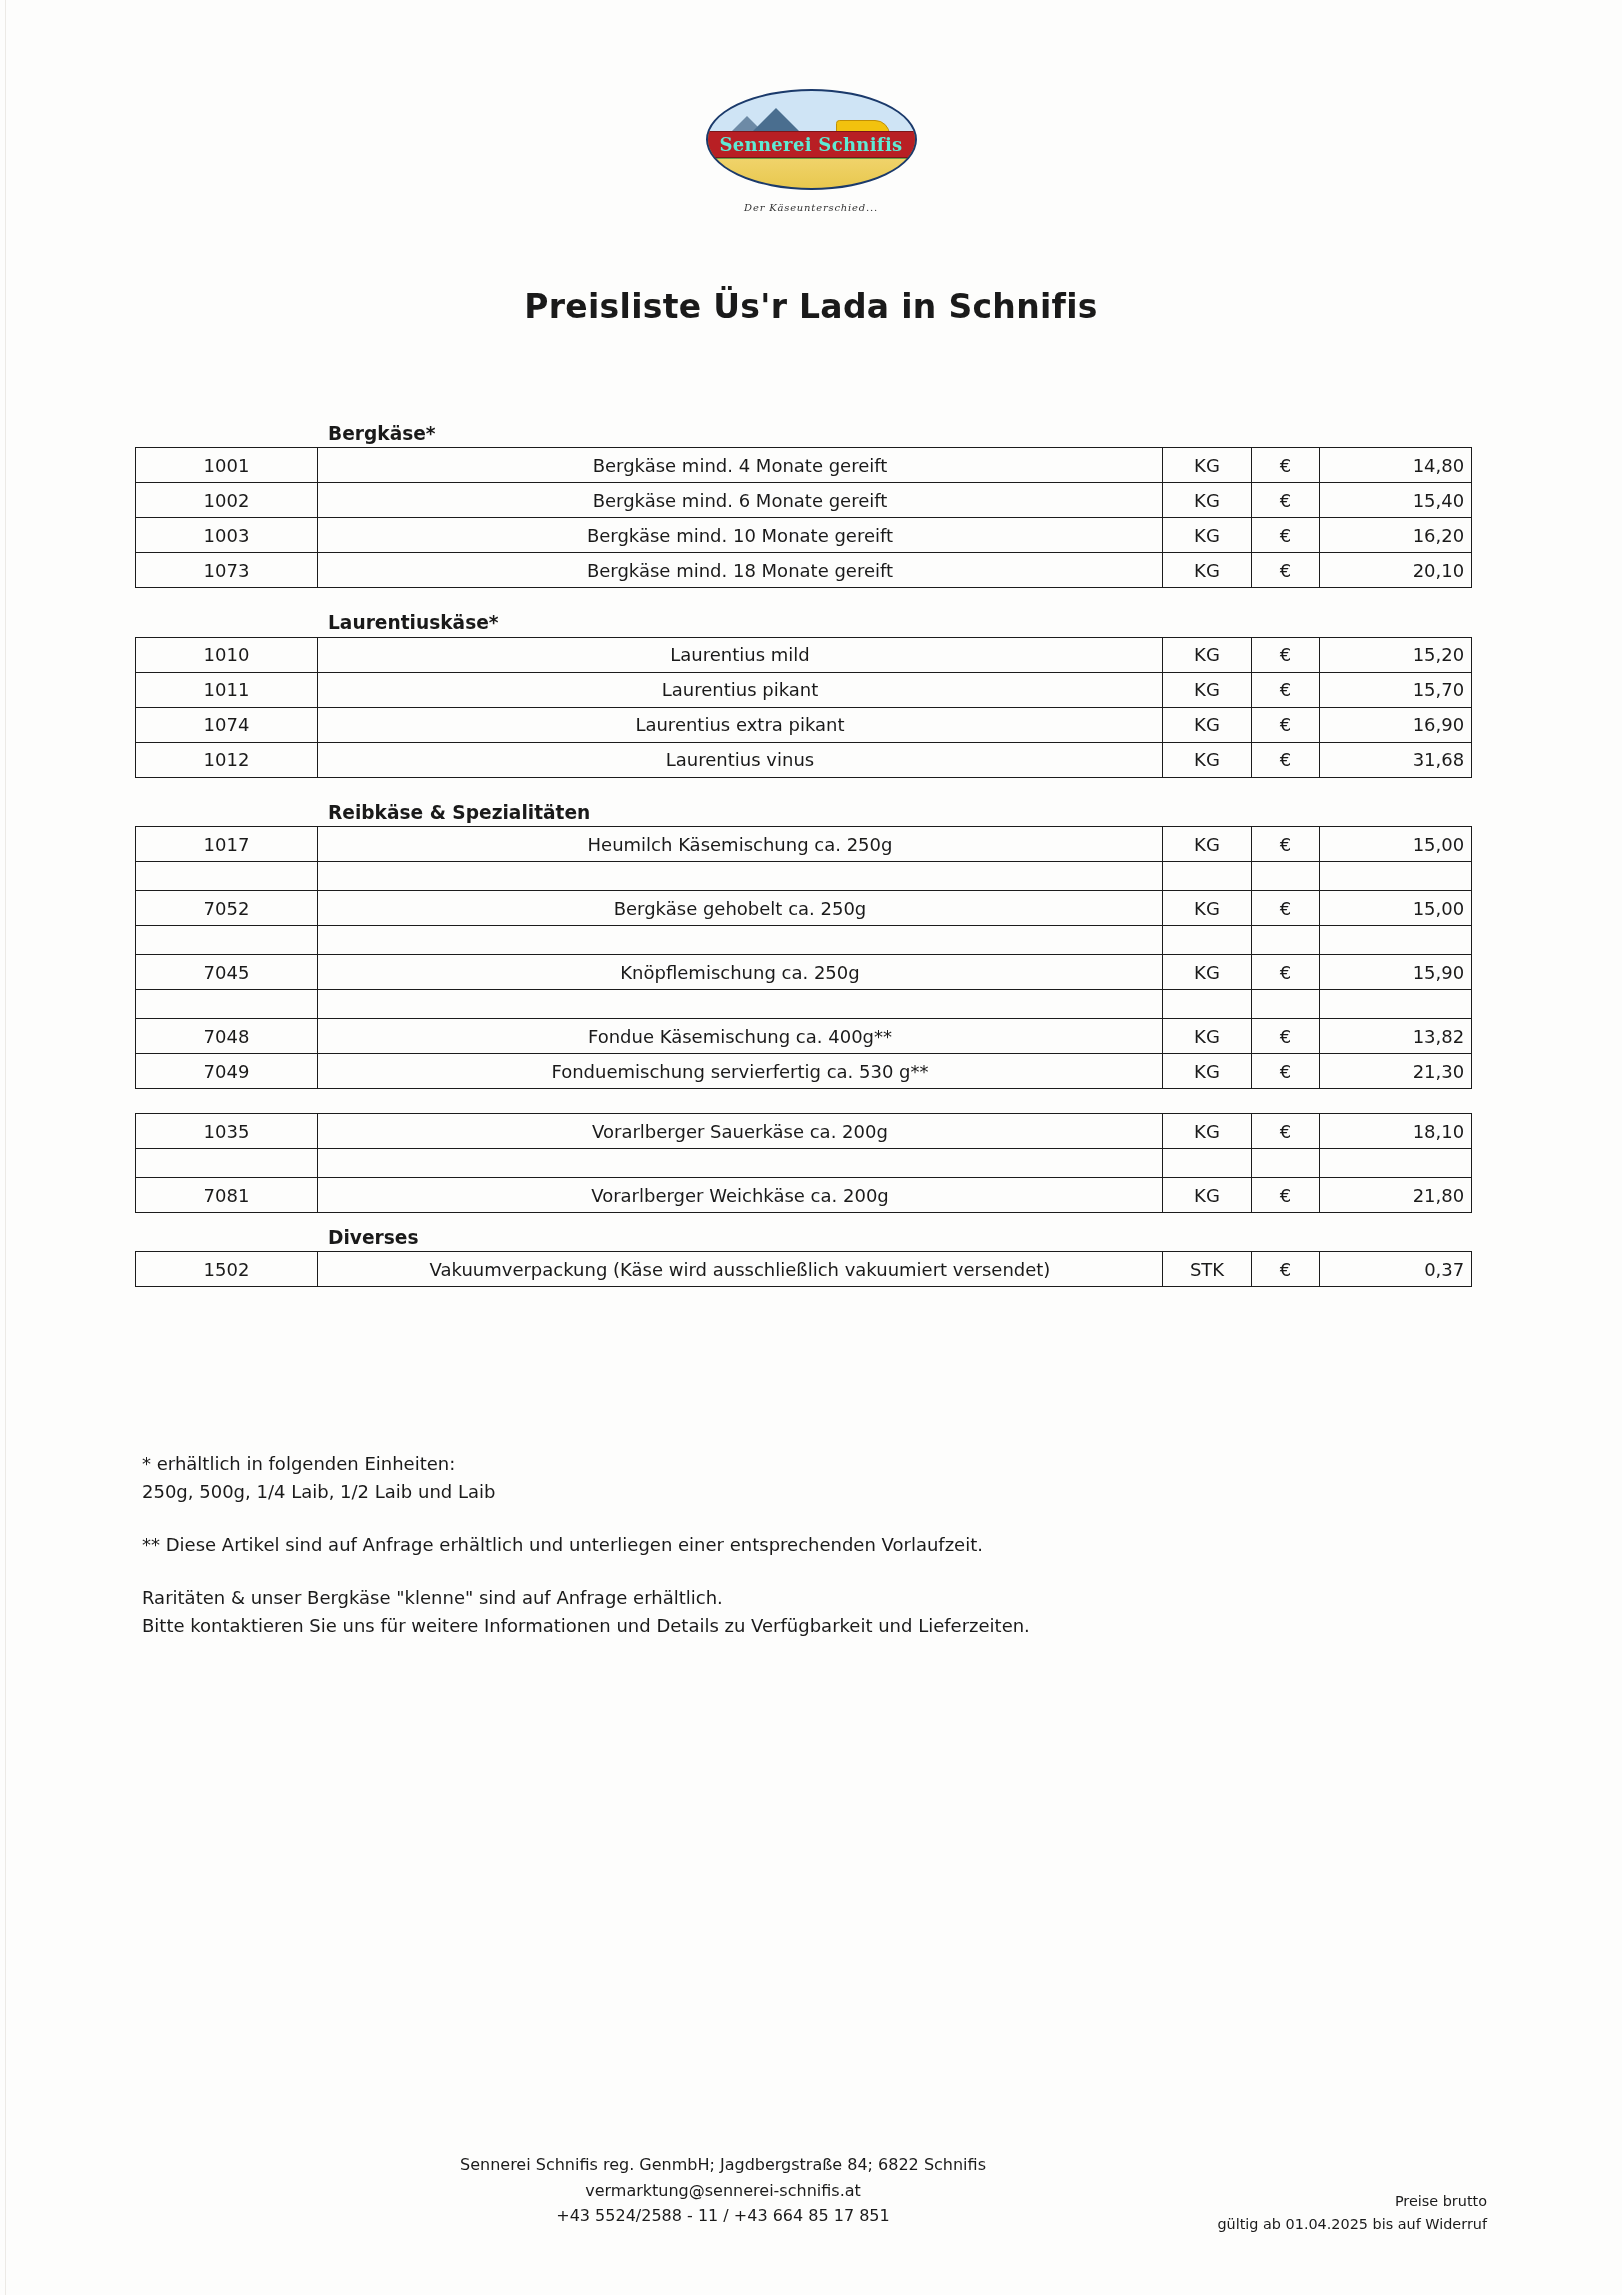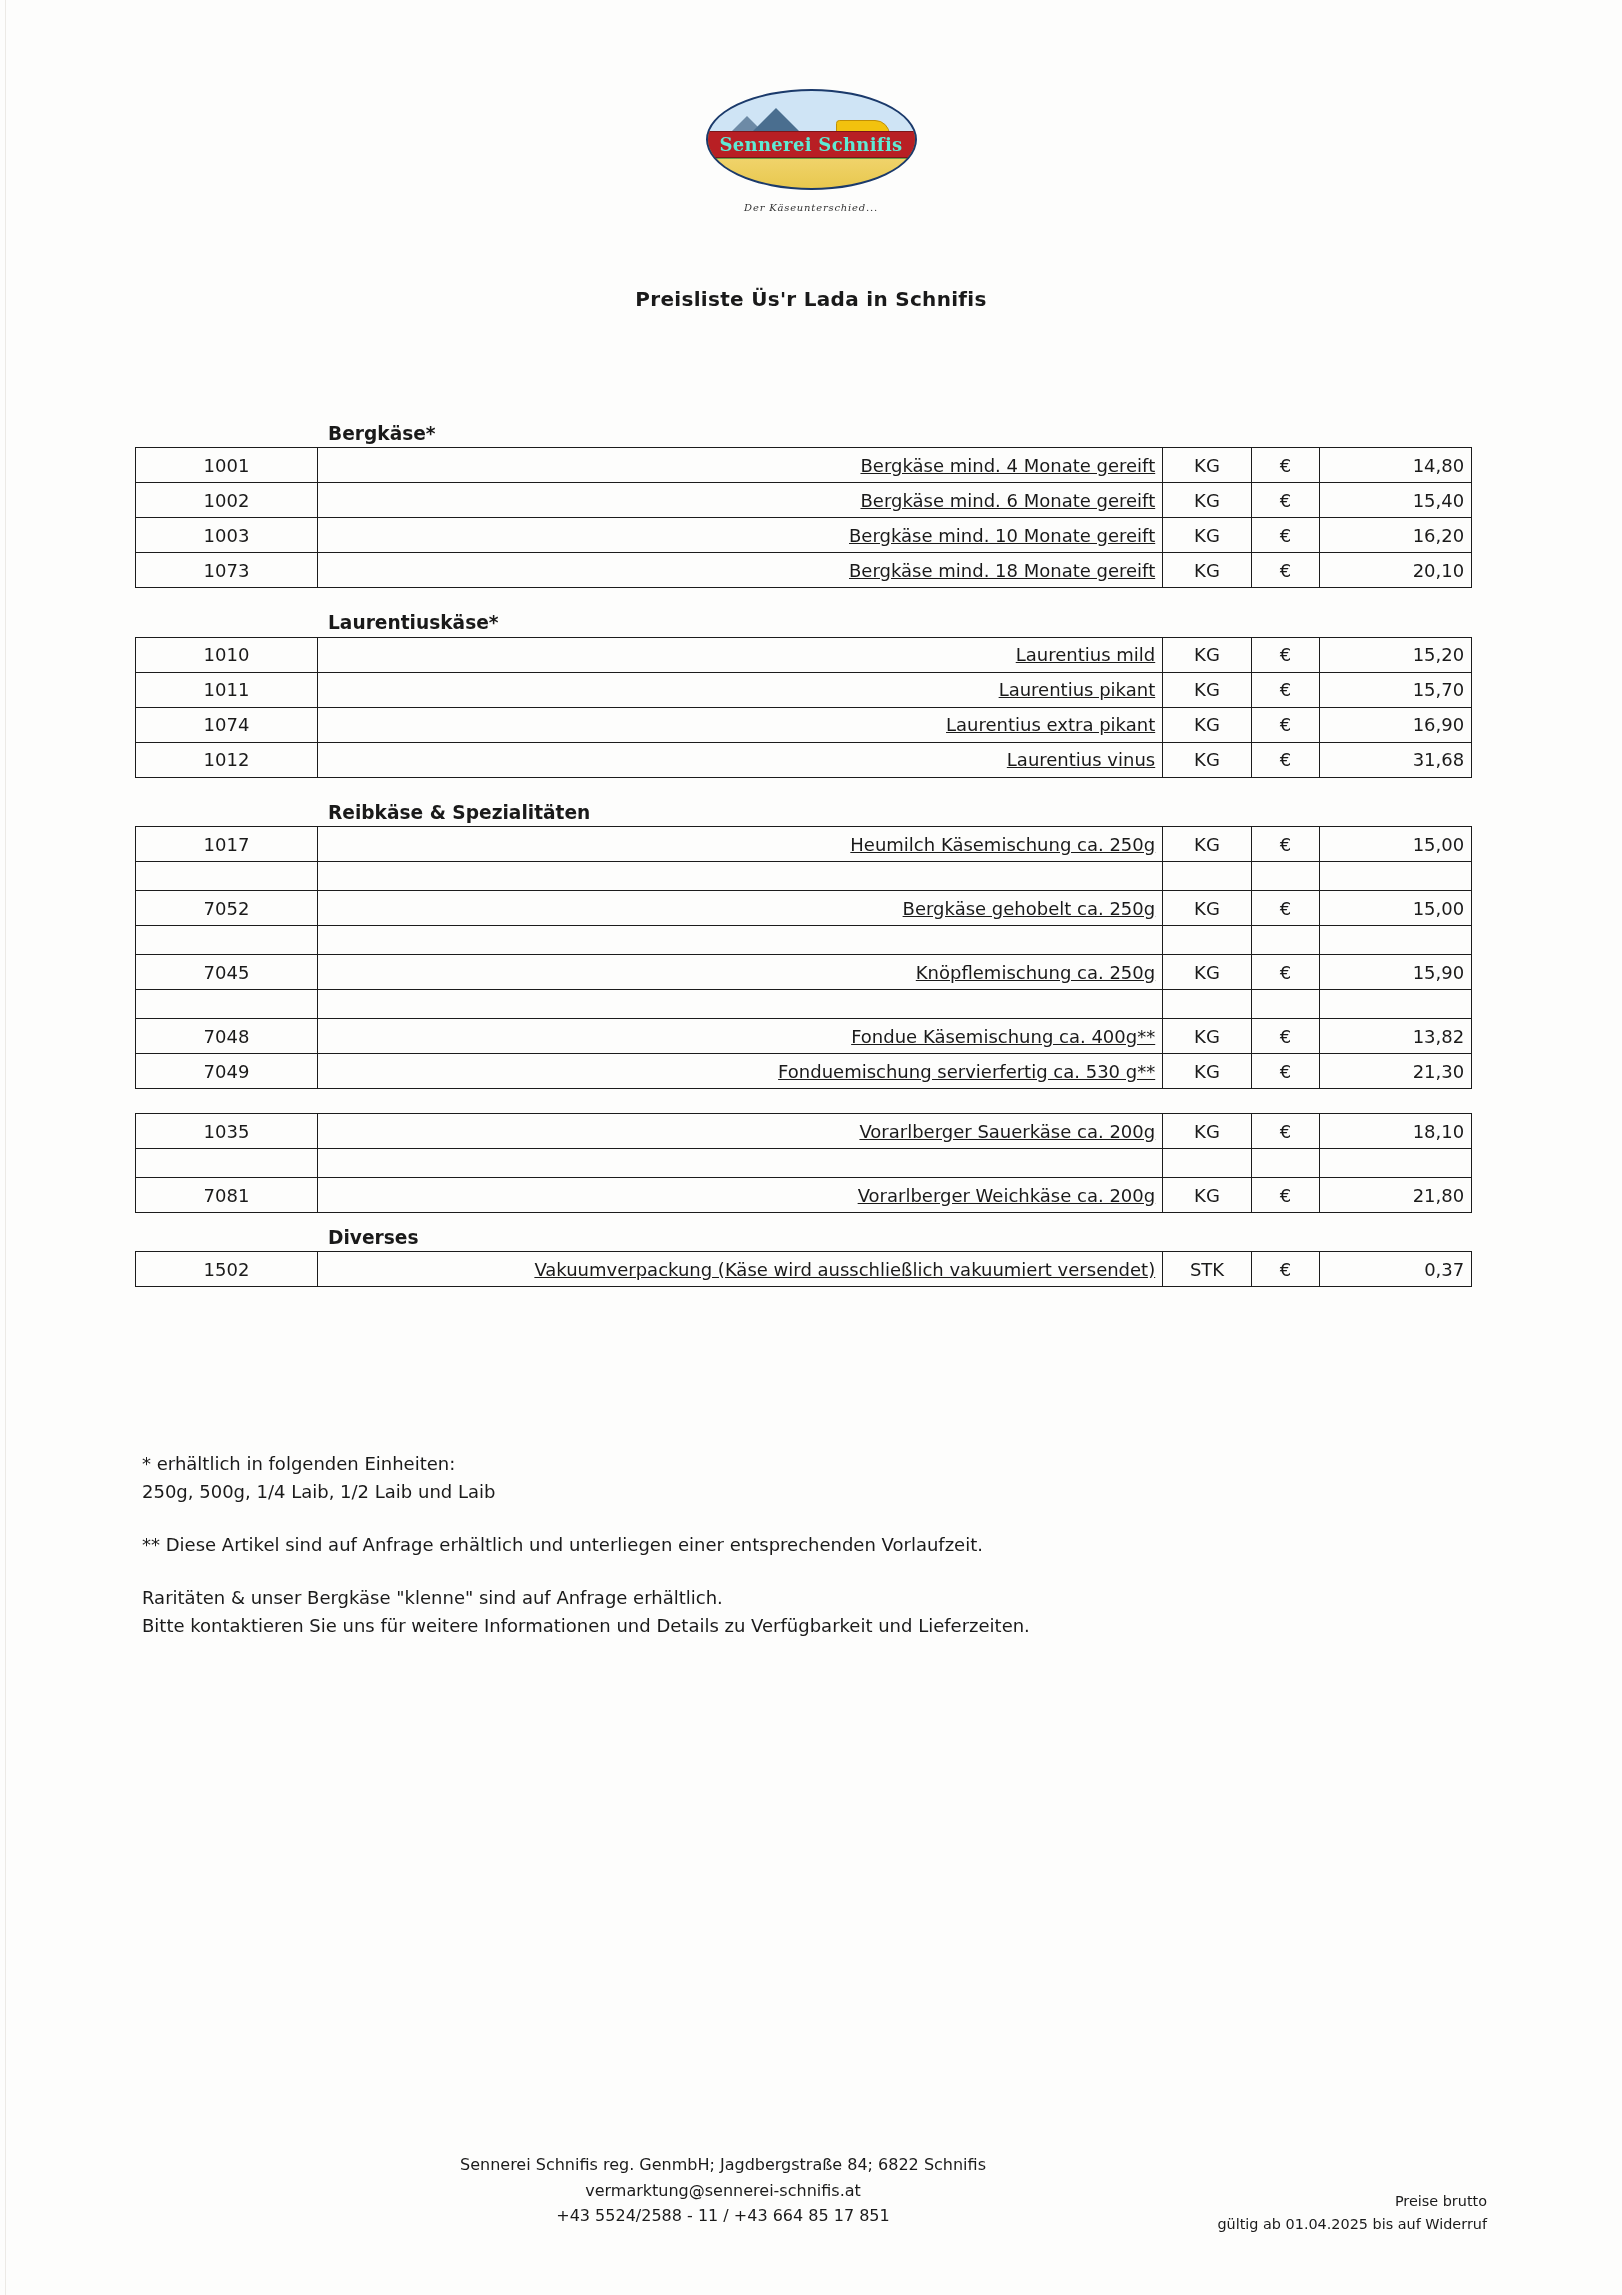--- a/index.html
+++ b/index.html
@@ -107,21 +107,21 @@
     letter-spacing: 0.8px;
   }
 
   
   .doc-title {
     position: absolute;
     top: 287px;
     left: 0;
     width: 1622px;
     text-align: center;
-    font-size: 20px;
+    font-size: 33px;
     font-weight: bold;
     letter-spacing: 0.3px;
   }
 
   
   .sheet {
     position: absolute;
     top: 423px;
     left: 135px;
     width: 1353px;
@@ -140,21 +140,21 @@
     vertical-align: middle;
     box-sizing: border-box;
   }
   col.c-code  { width: 182px; }
   col.c-desc  { width: 845px; }
   col.c-unit  { width: 89px; }
   col.c-cur   { width: 68px; }
   col.c-price { width: 152px; }
 
   td.code  { text-align: center; }
-  td.desc  { text-align: right; padding-left: 10px; text-decoration: underline; }
+  td.desc  { text-align: center; padding-left: 10px; }
   td.unit  { text-align: center; }
   td.cur   { text-align: center; }
   td.price { text-align: right; padding-right: 18.6px; }
 
   
   .sect-head {
     font-size: 18.6px;
     font-weight: bold;
     padding-left: 10px;
     margin: 0 0 3.4px 183px;

